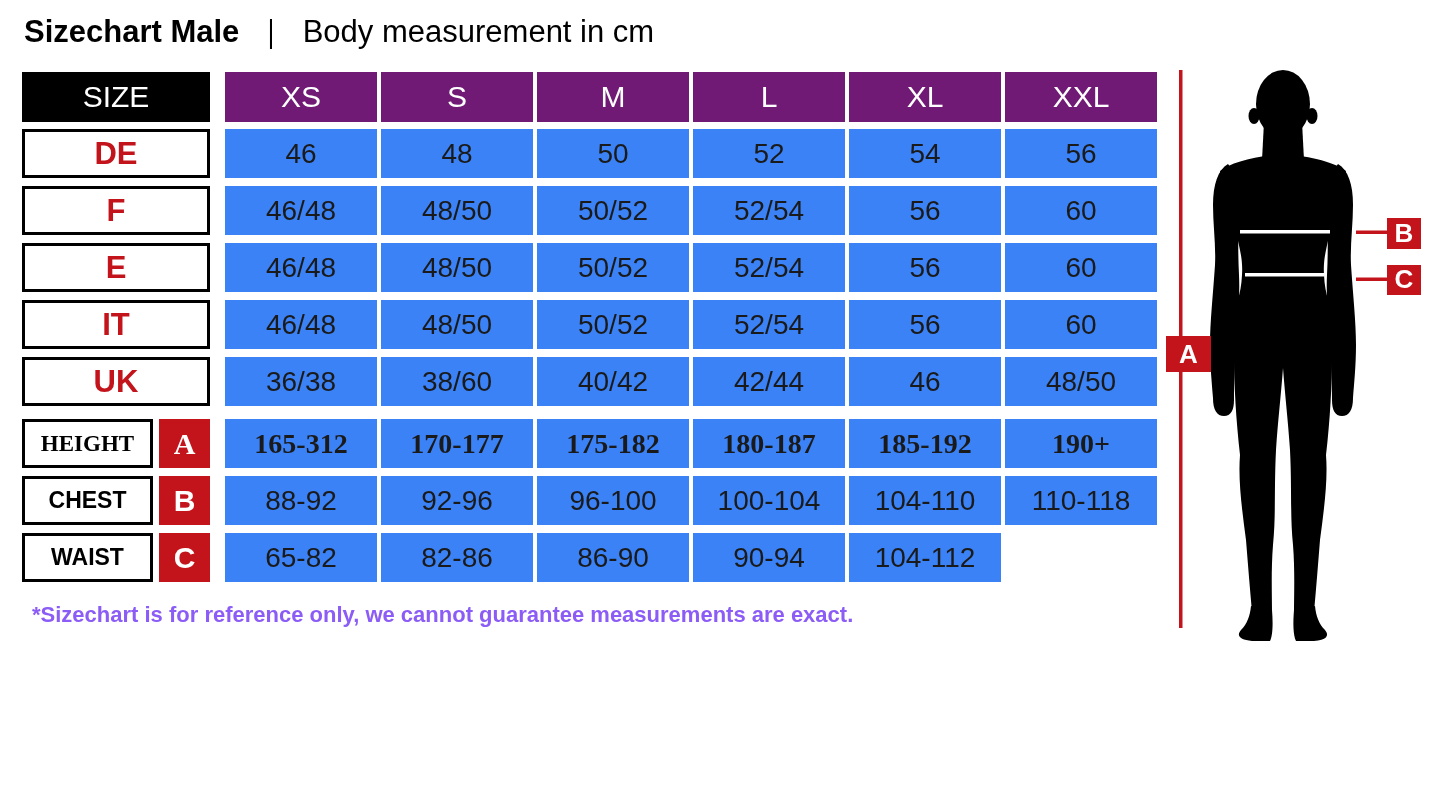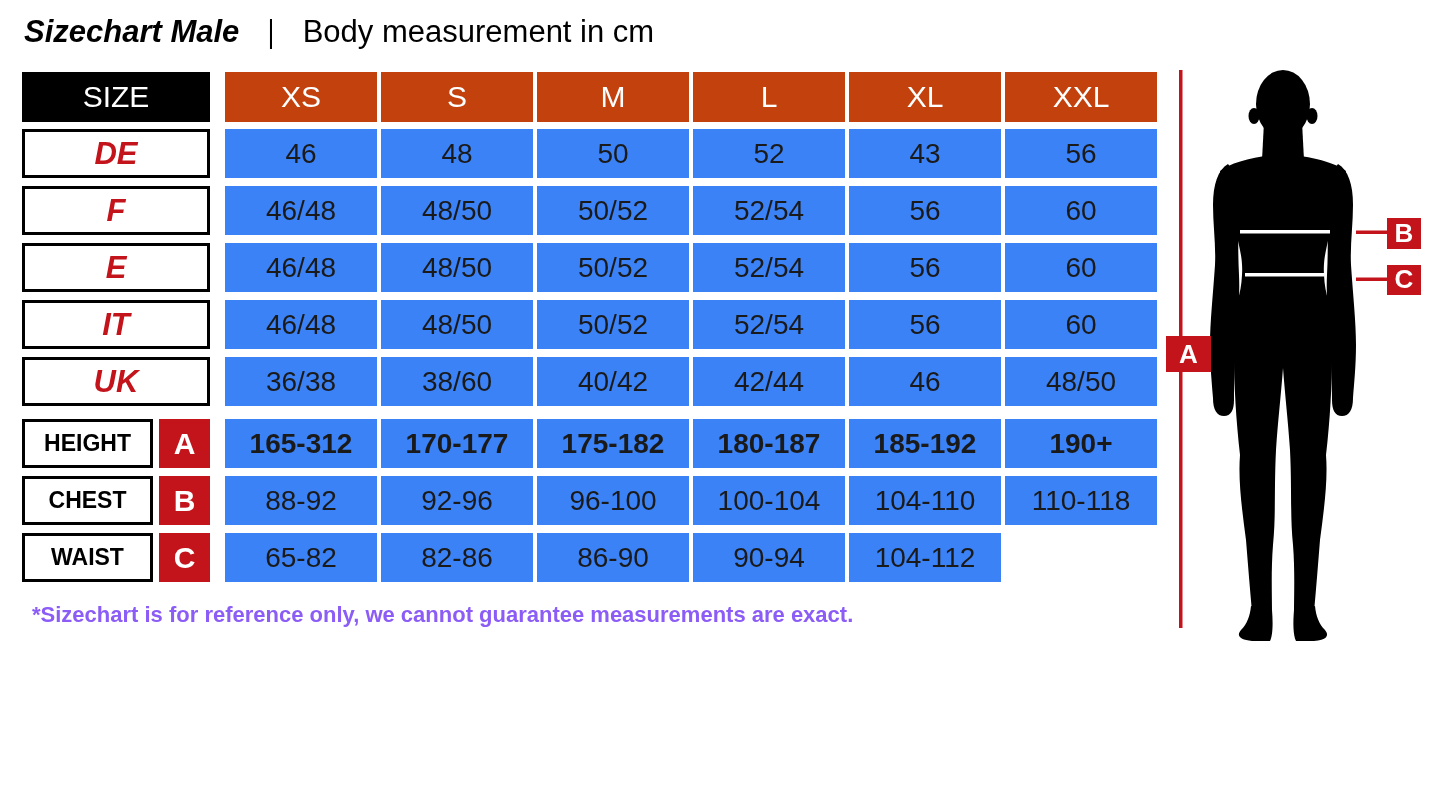--- a/index.html
+++ b/index.html
@@ -1,36 +1,36 @@
 <!DOCTYPE html>
 <html><head>
 <meta charset="utf-8">
 <style>
   html,body{margin:0;padding:0;background:#fff;}
   body{width:1441px;height:795px;font-family:"Liberation Sans",sans-serif;-webkit-font-smoothing:antialiased;}
   .page{position:relative;width:1441px;height:795px;background:#fff;overflow:hidden;}
 
   
   .title-bar{position:absolute;left:24px;top:14px;font-size:31px;color:#000;white-space:nowrap;}
-  .title-main{font-weight:bold;font-style:italic;}
+  .title-main{font-weight:bold;}
   .title-sep{display:inline-block;margin:0 19px;font-weight:400;transform:scaleX(.8);}
 
   
   .sizetable{position:absolute;left:22px;top:72px;}
   .trow{display:flex;align-items:stretch;height:49px;margin-bottom:8px;}
   .trow.header{height:50px;margin-bottom:7px;}
   .labelcol{width:188px;margin-right:15px;flex:none;display:flex;}
   .corner{width:100%;background:#000;color:#fff;font-size:30px;display:flex;align-items:center;justify-content:center;}
   .cell{width:152px;margin-right:4px;flex:none;background:#3b82f6;color:#1a1a1a;font-size:28px;display:flex;align-items:center;justify-content:center;}
-  .header .cell{background:#c2410c;color:#fff;font-size:30px;}
-  .rlabel{width:100%;background:#fff;border:3px solid #000;box-sizing:border-box;color:#c3141c;font-weight:bold;font-size:31px;display:flex;align-items:center;justify-content:center;font-style:italic;}
+  .header .cell{background:#701a75;color:#fff;font-size:30px;}
+  .rlabel{width:100%;background:#fff;border:3px solid #000;box-sizing:border-box;color:#c3141c;font-weight:bold;font-size:31px;display:flex;align-items:center;justify-content:center;}
   .labelcol.split{justify-content:space-between;}
   .mlabel{width:131px;flex:none;background:#fff;border:3px solid #000;box-sizing:border-box;color:#000;font-weight:bold;font-size:23px;display:flex;align-items:center;justify-content:center;}
   .mbadge{width:51px;flex:none;background:#c3141c;color:#fff;font-weight:bold;font-size:30px;display:flex;align-items:center;justify-content:center;}
-  .gap-before{margin-top:13px;}
+  .gap-before{margin-top:13px;font-family:Liberation Serif, serif;}
   .boldvals .cell{font-weight:bold;}
 
   
   .footnote{position:absolute;left:32px;top:602px;font-size:22px;font-weight:bold;color:#8b5cf6;}
 
   
   .figure{position:absolute;left:1160px;top:60px;width:281px;height:600px;}
   .figure svg{display:block;}
   .fig-badge-text{font-family:"Liberation Sans",sans-serif;font-size:26px;font-weight:bold;fill:#fff;}
 </style>
@@ -60,21 +60,21 @@
     </div>
 
     <div class="trow">
       <div class="labelcol">
           <div class="rlabel">DE</div>
         </div>
       <div class="cell">46</div>
       <div class="cell">48</div>
       <div class="cell">50</div>
       <div class="cell">52</div>
-      <div class="cell">43</div>
+      <div class="cell">54</div>
       <div class="cell">56</div>
     </div>
 
     <div class="trow">
       <div class="labelcol">
           <div class="rlabel">F</div>
         </div>
       <div class="cell">46/48</div>
       <div class="cell">48/50</div>
       <div class="cell">50/52</div>

